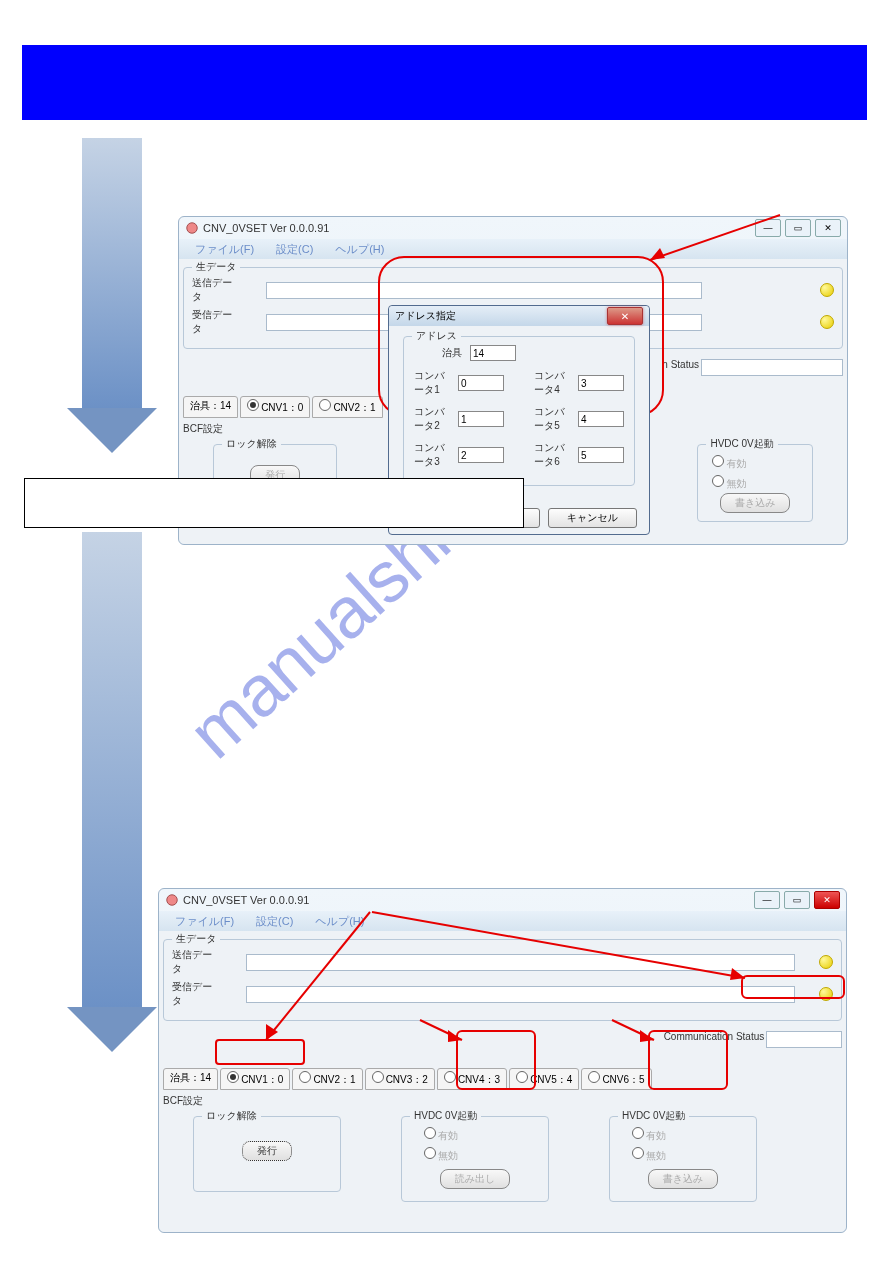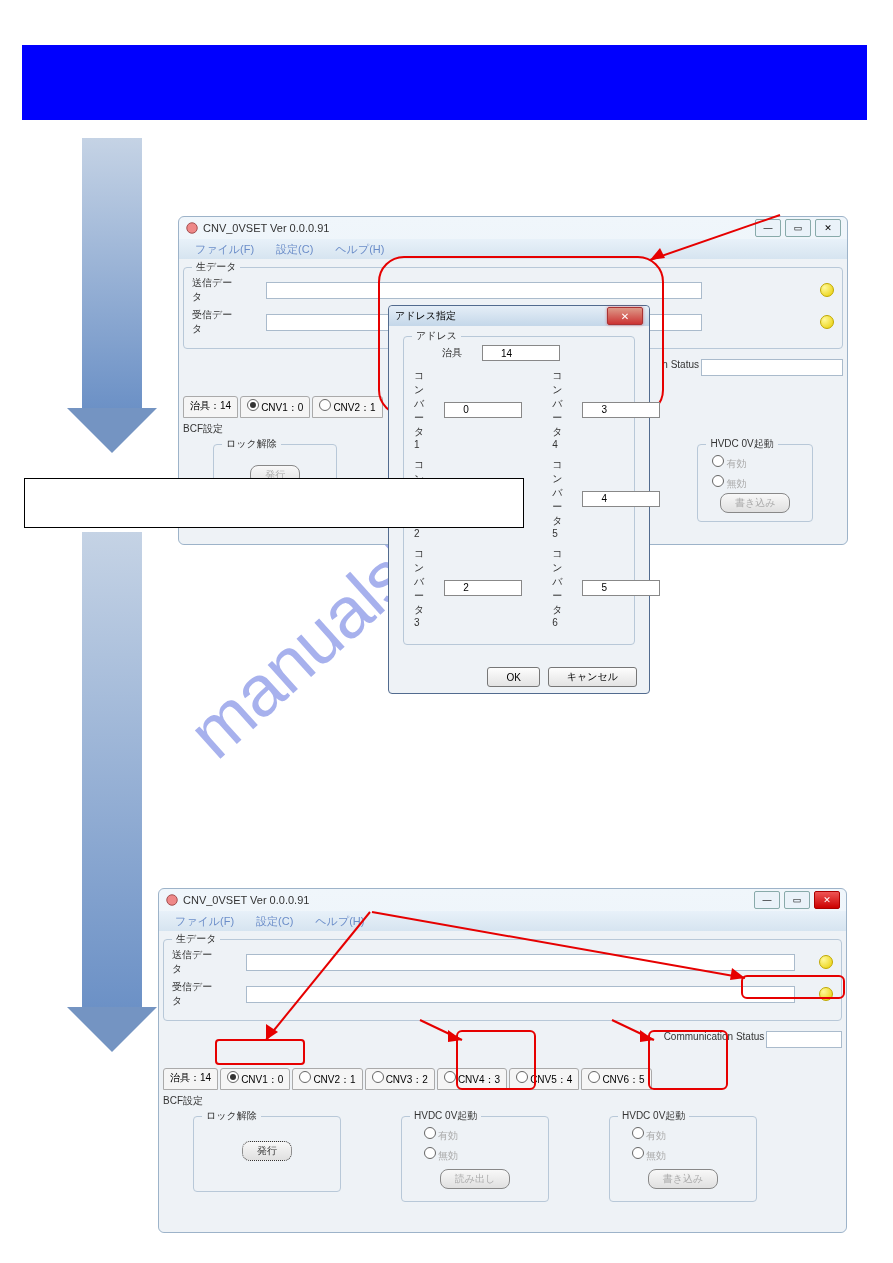--- a/index.html
+++ b/index.html
@@ -31,22 +31,22 @@
   .radio.sel::after { content: ''; position: absolute; top: 2px; left: 2px; width: 6px; height: 6px; background: #333; border-radius: 50%; }
   .btn { background: linear-gradient(#F8F8F8, #E0E0E0); border: 1px solid #888; padding: 2px 14px; font-size: 10px; border-radius: 8px; color: #AAA; text-align: right; }
   .btn.enabled { color: #333; }
   .red-ann { border: 2px solid #E60000; border-radius: 8px; position: absolute; pointer-events: none; }
   
   .dialog { position: absolute; background: #EEF2F6; border: 1px solid #526B8F; border-radius: 4px; font-size: 10px; }
   .dialog .dtitle { background: linear-gradient(#E5EEF7, #C4D7E9); height: 20px; display: flex; align-items: center; padding: 0 6px; border-radius: 4px 4px 0 0; }
   .dialog .dtitle span:first-child { flex: 1; }
   .dlg-close { width: 34px; height: 16px; background: linear-gradient(#D98, #C33); border-radius: 2px; display: flex; align-items: center; justify-content: center; color: #fff; border: 1px solid #A33; box-shadow: 0 0 3px rgba(200,0,0,0.5); }
   .dlg-body { padding: 10px 14px; }
-  .dlg-field { display: flex; align-items: center; gap: 20px; margin-bottom: 8px; }
-  .dlg-input { border: 1px solid #888; background: #fff; width: 40px; height: 14px; padding: 0 18px; font-size: 10px; }
+  .dlg-field { display: flex; align-items: center; gap: 8px; margin-bottom: 8px; }
+  .dlg-input { border: 1px solid #888; background: #fff; width: 40px; height: 14px; padding: 0 2px; font-size: 10px; }
   .dlg-btns { display: flex; justify-content: flex-end; gap: 8px; padding: 6px 12px; }
   .dlg-btn { background: linear-gradient(#FDFDFD, #E3E3E3); border: 1px solid #777; padding: 2px 18px; font-size: 10px; border-radius: 3px; }
   
   .text-box { position: absolute; border: 1px solid #000; background: #fff; }
   
   .red-arrow-svg { position: absolute; pointer-events: none; }
   
   .watermark { position: absolute; font-size: 72px; font-weight: 500; color: rgba(80, 100, 220, 0.5); transform: rotate(-42deg); transform-origin: center; pointer-events: none; letter-spacing: -1px; }
 </style>
 </head>

